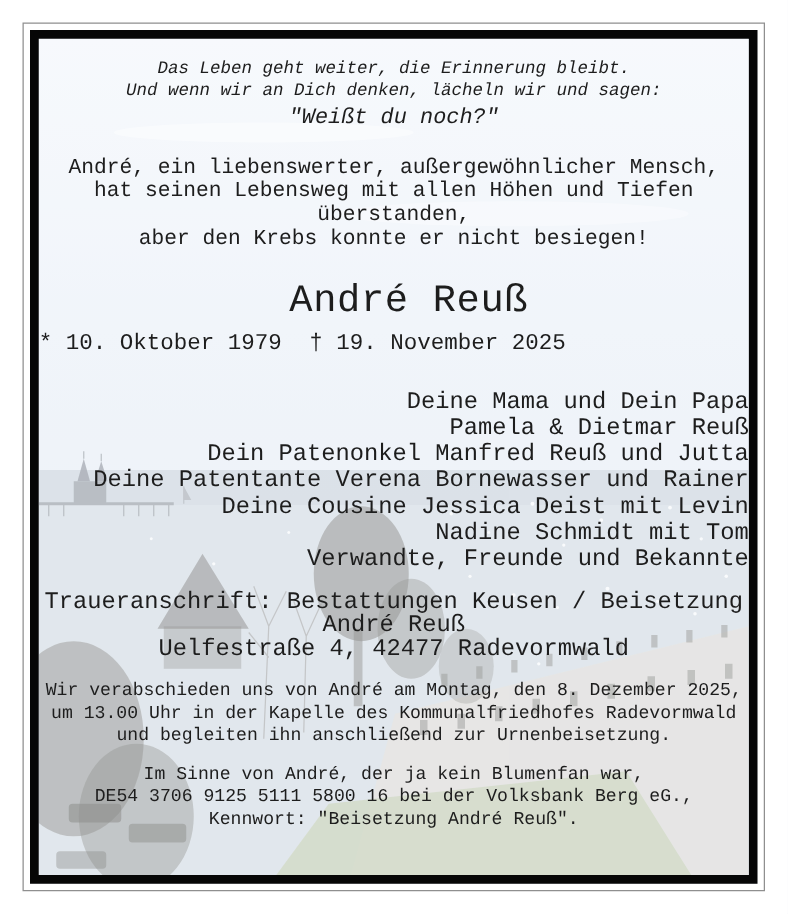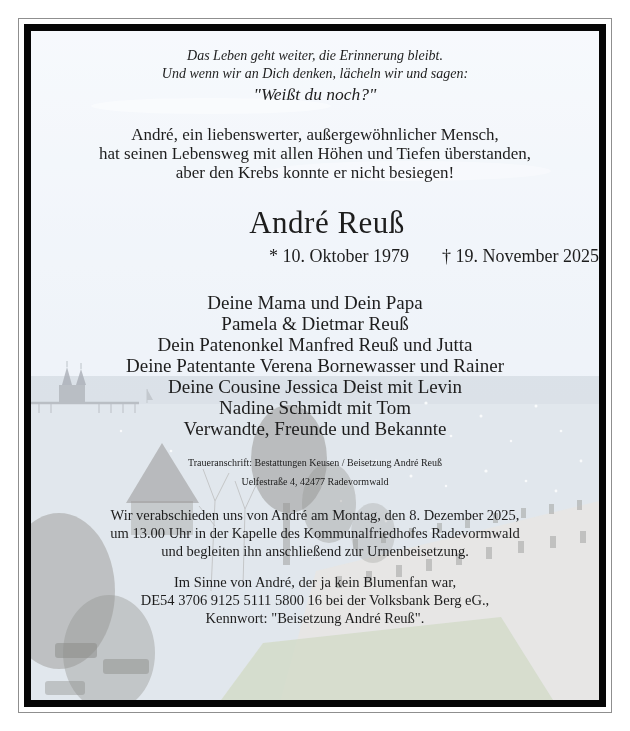--- a/index.html
+++ b/index.html
@@ -27,20 +27,21 @@
     width: 100%; height: 100%;
     border: 7px solid #060606;
     box-sizing: border-box;
     position: relative;
     background: #eef2f8;
   }
   .card-content {
     position: absolute;
     inset: 0;
     overflow: hidden;
+    font-family: Liberation Mono, monospace;
   }
   .bg-photo {
     position: absolute;
     inset: 0;
     width: 100%;
     height: 100%;
     display: block;
   }
   .text-layer {
     position: absolute;
@@ -69,36 +70,37 @@
     font-size: 31px;
     line-height: 34px;
     letter-spacing: 0.5px;
     padding-left: 24px;
   }
   .dates-row {
     margin-top: 6px;
     font-size: 18px;
     line-height: 20px;
     display: flex;
-    justify-content: flex-end;
-    gap: 33px;
+    justify-content: flex-start;
+    gap: 22px;
   }
   .gratitude {
     margin-top: 26px;
     font-size: 17px;
     line-height: 19px;
   }
   .mourners {
     margin-top: 20px;
     font-size: 19px;
     line-height: 21px;
+    text-align: right;
   }
   .address {
     margin-top: 14px;
-    font-size: 10px;
+    font-size: 19px;
     line-height: 19px;
   }
   .service {
     margin-top: 15px;
     font-size: 14.5px;
     line-height: 18px;
   }
   .donation {
     margin-top: 13px;
     font-size: 14.5px;

